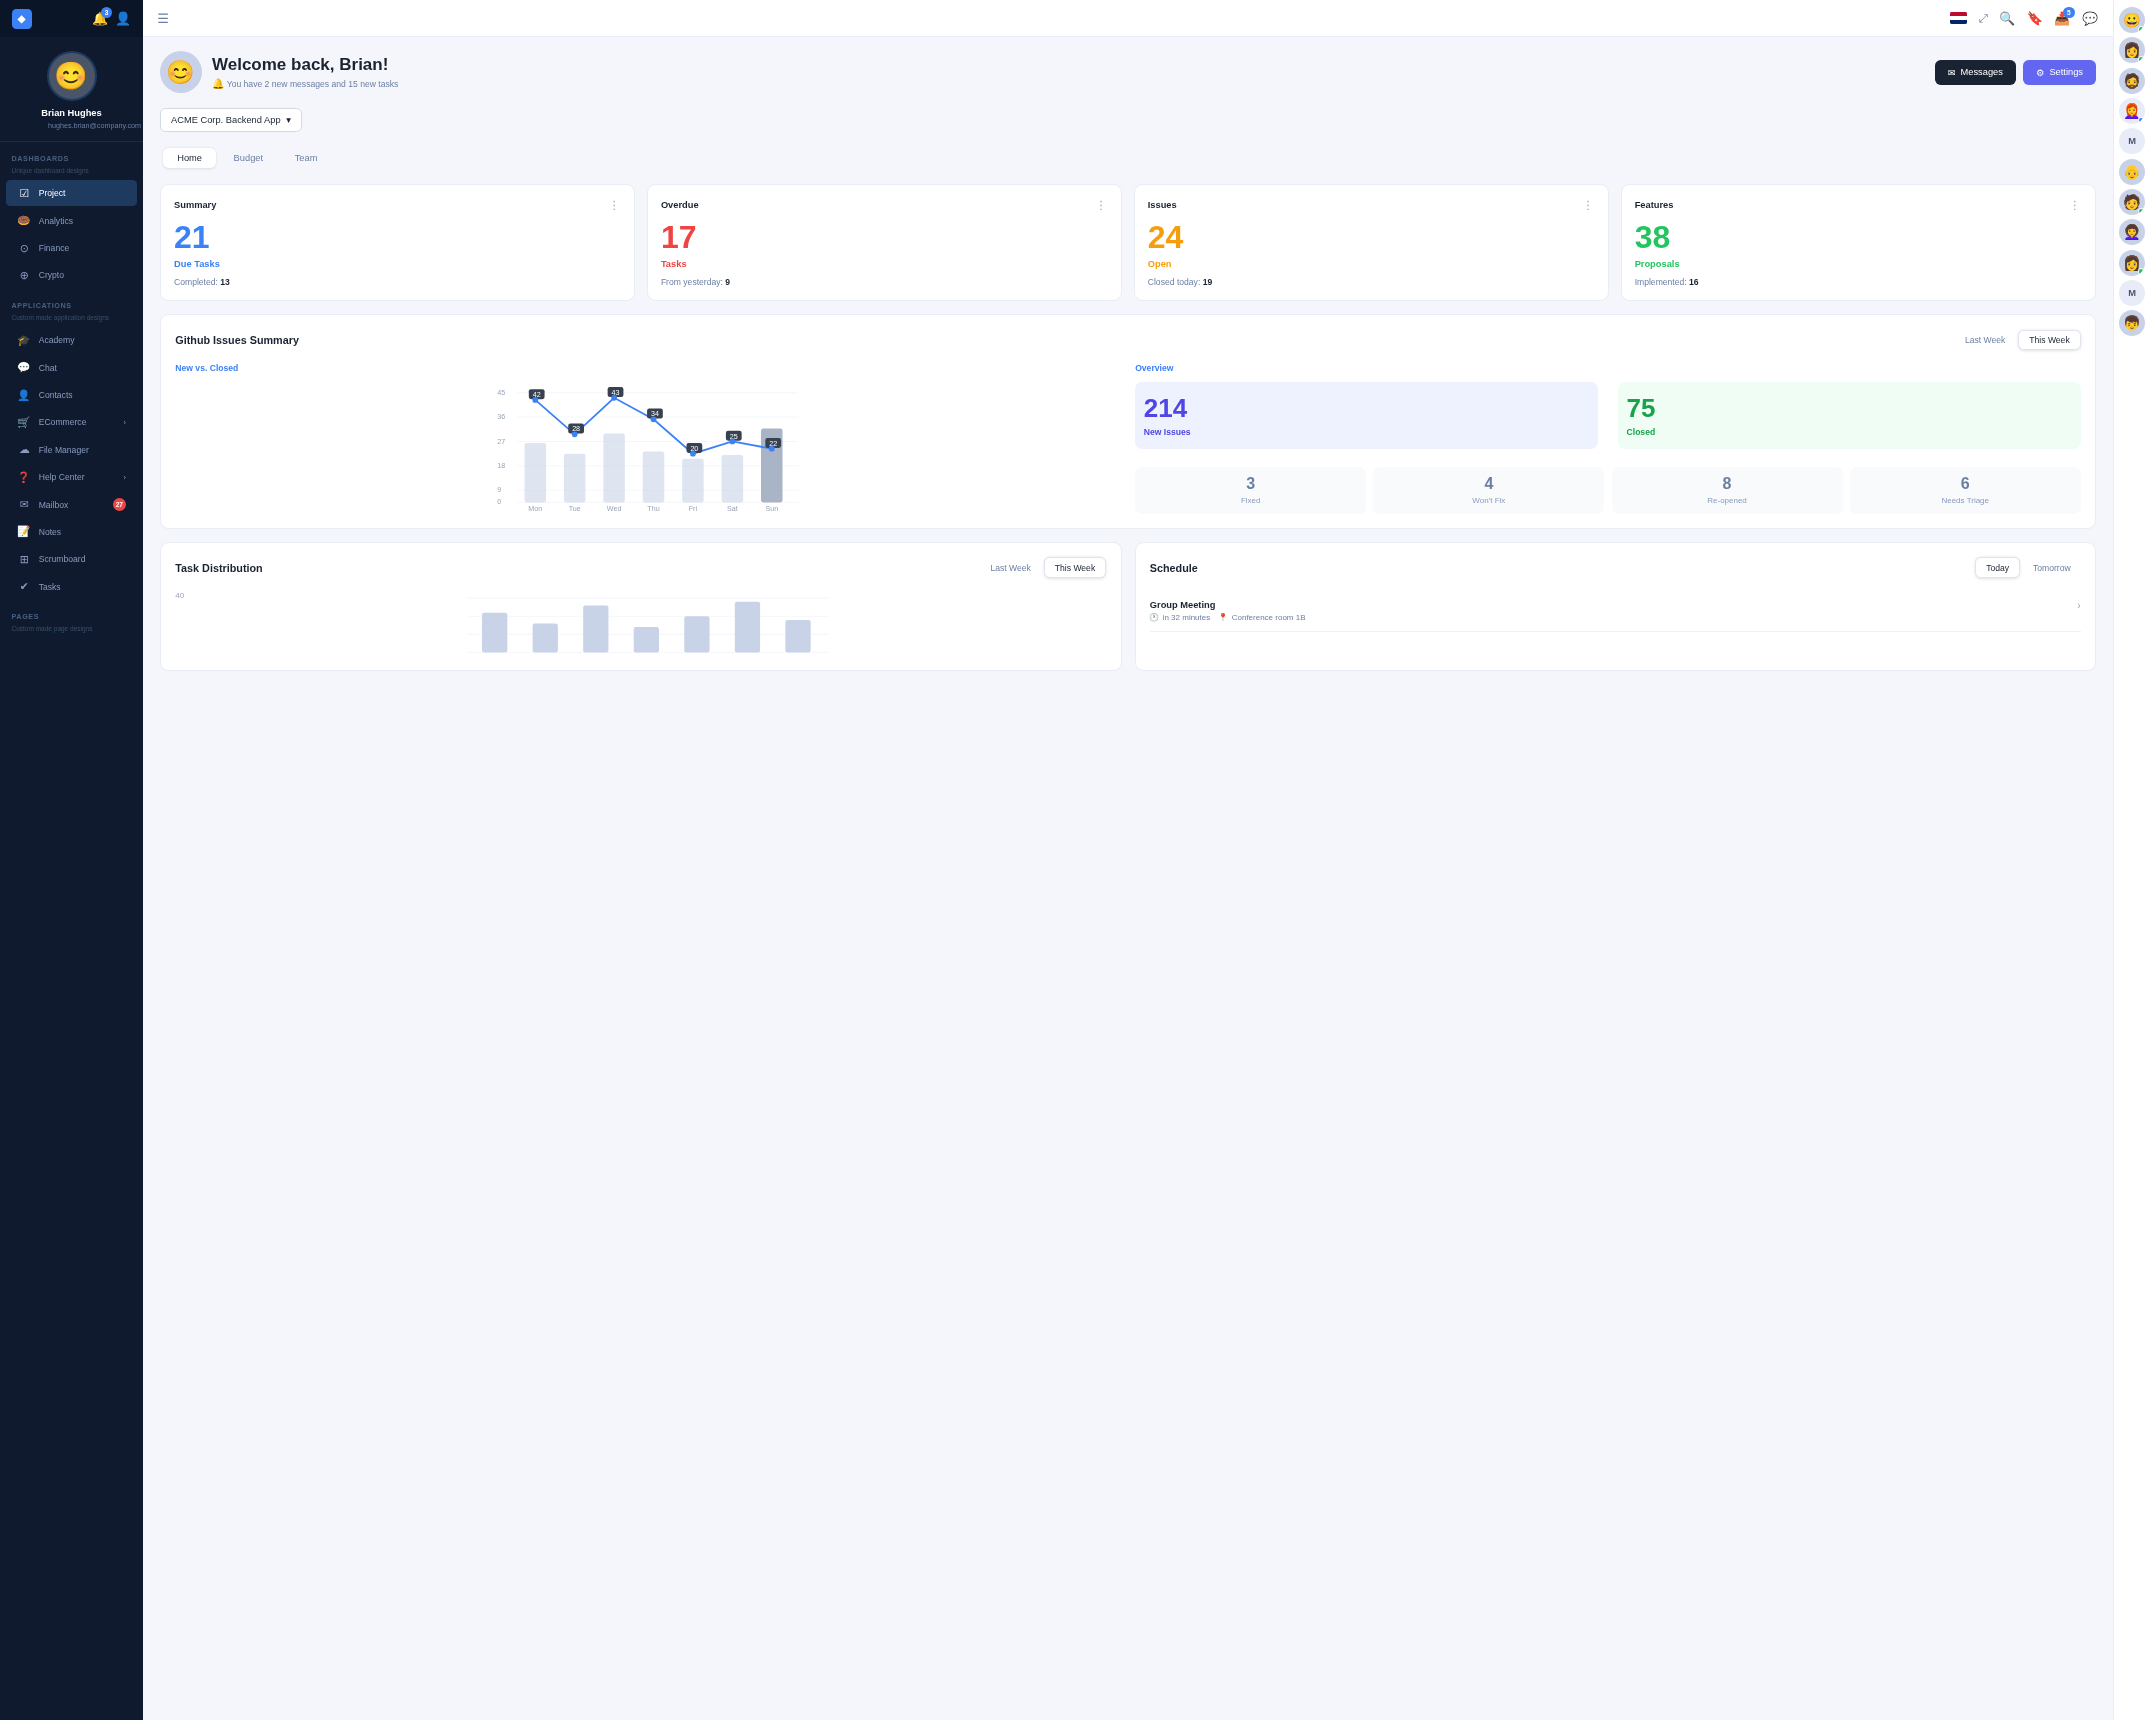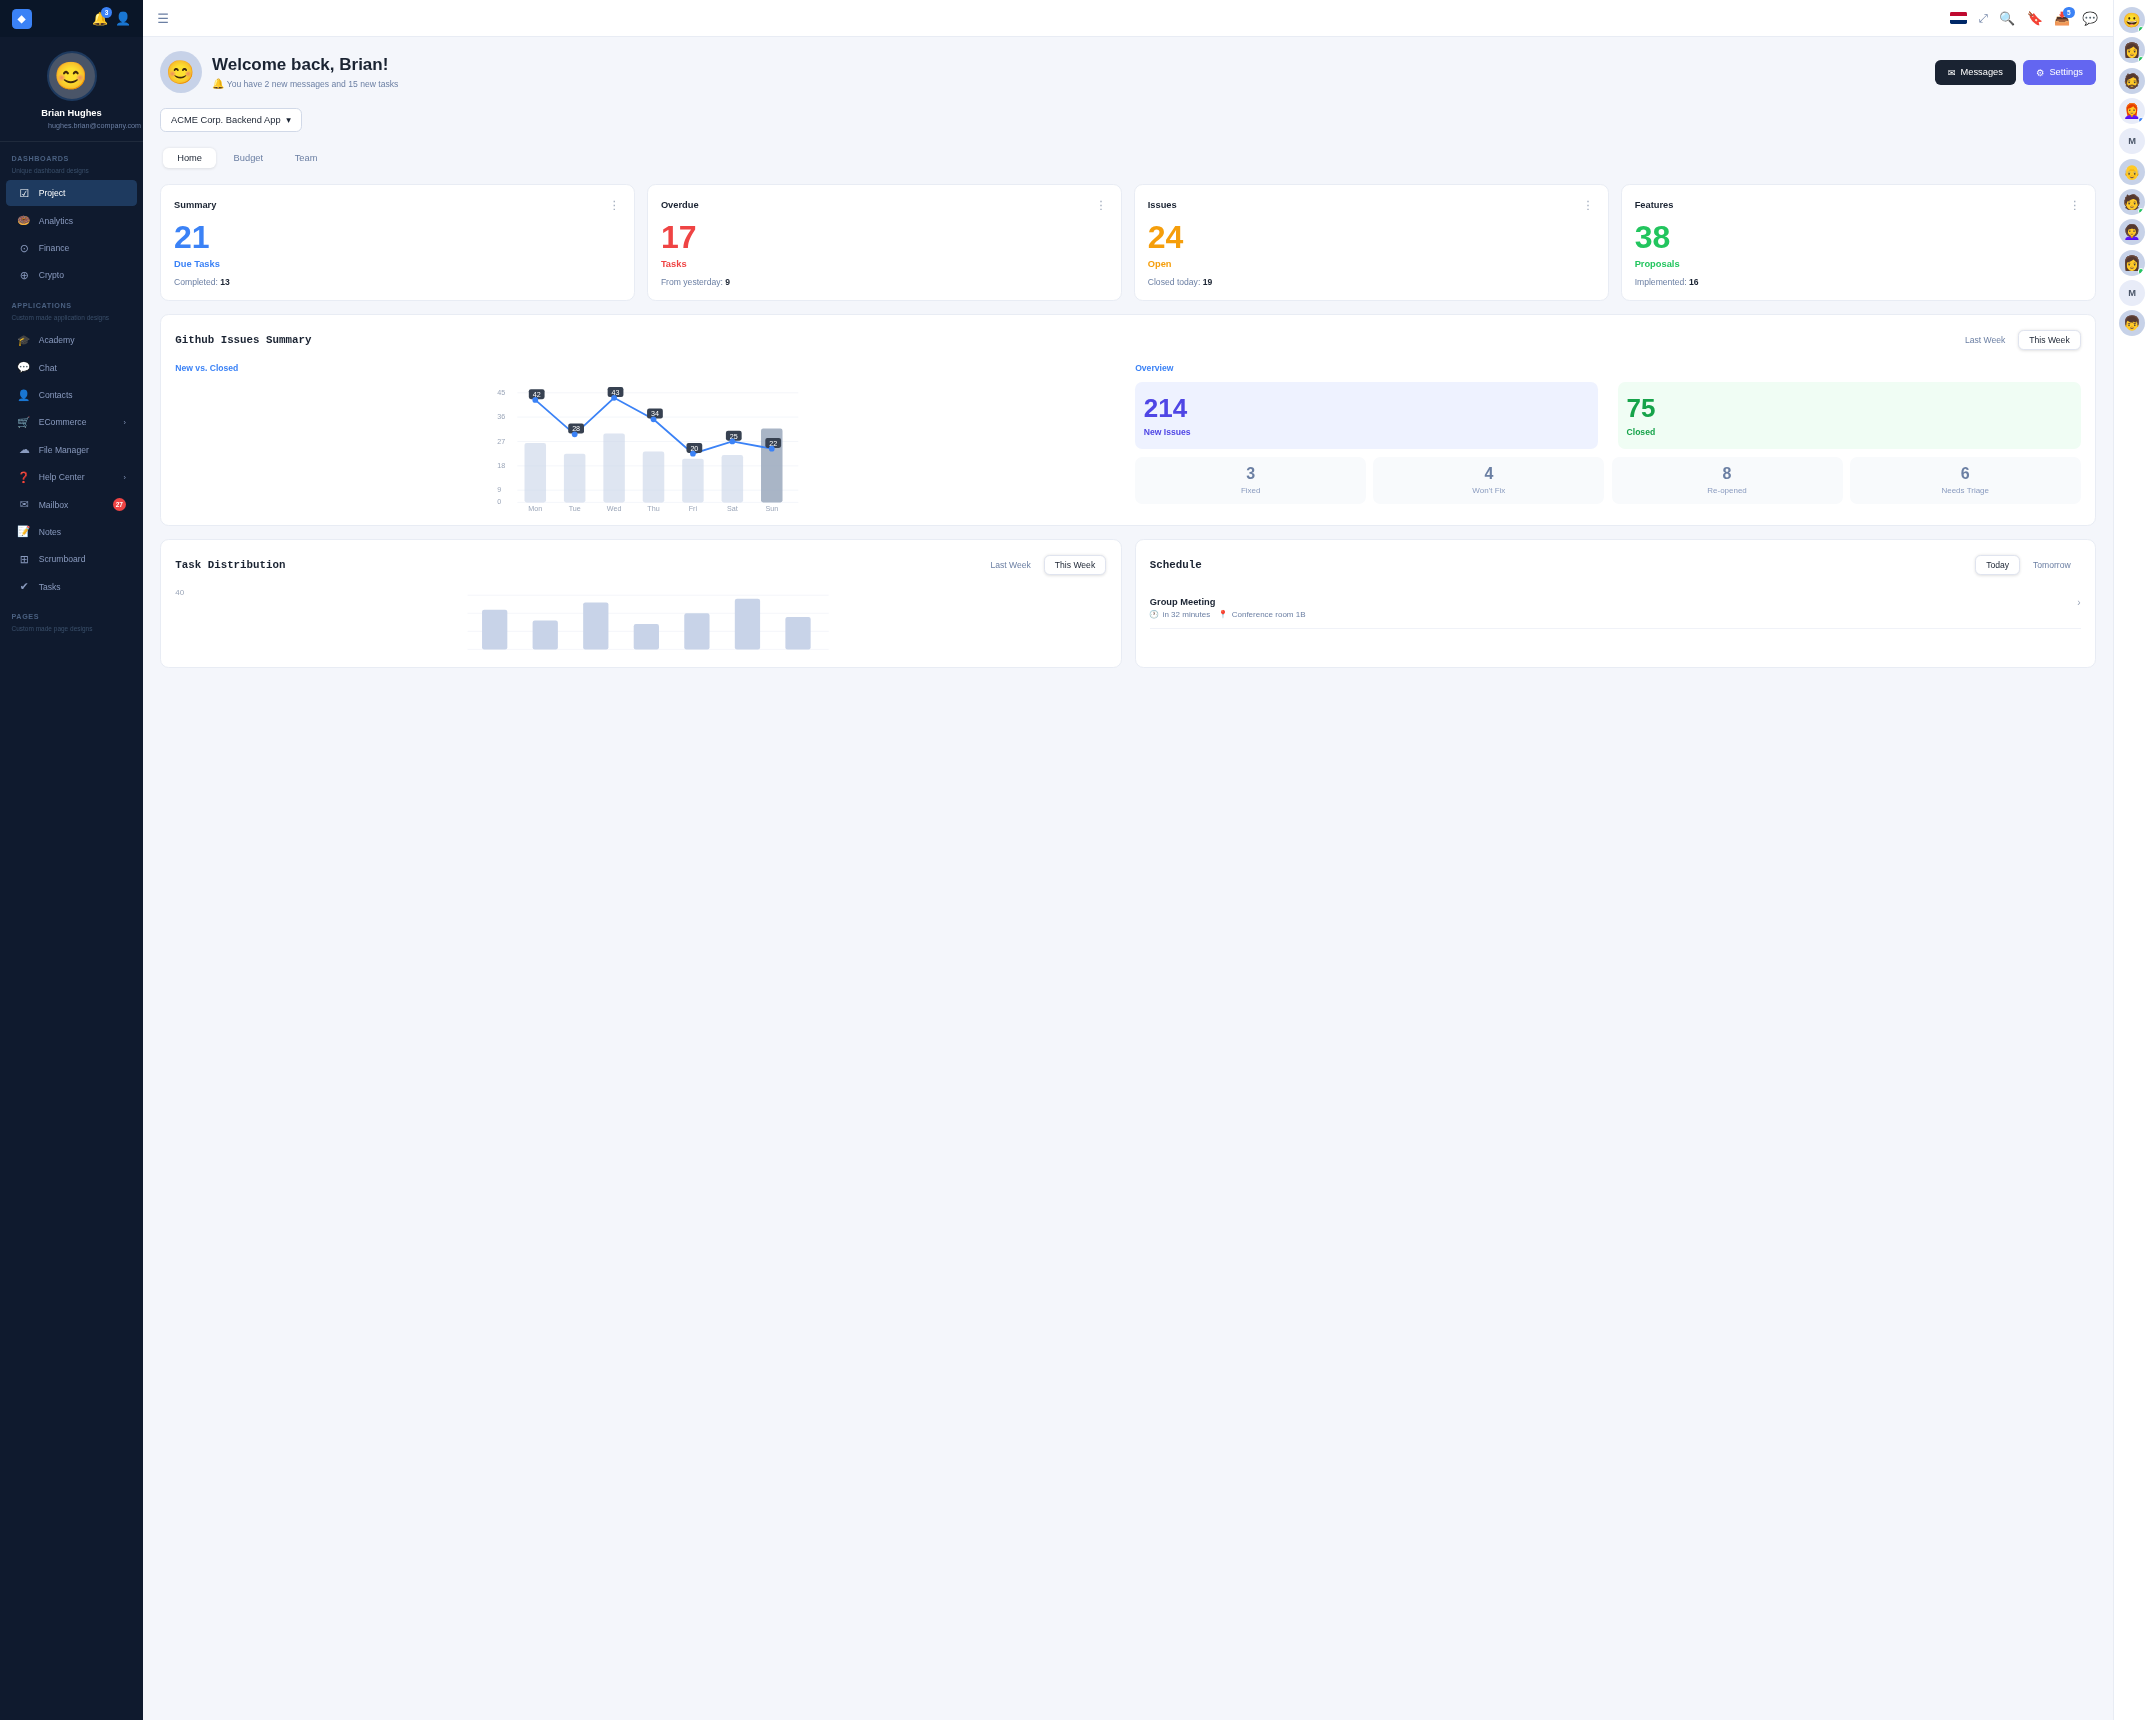--- a/index.html
+++ b/index.html
@@ -227,42 +227,42 @@
     
     .github-section {
       background: #fff; border-radius: 8.6px;
       padding: 14.3px; border: 0.7px solid #e8ecf4;
       margin-bottom: 13px;
     }
     .section-header {
       display: flex; align-items: center; justify-content: space-between;
       margin-bottom: 13px;
     }
-    .section-title { font-size: 10.8px; font-weight: 700; color: #1a2332; font-family: Liberation Mono, monospace; }
+    .section-title { font-size: 10.8px; font-weight: 700; color: #1a2332; }
     .toggle-group { display: flex; gap: 2.9px; }
     .toggle-btn {
       padding: 4.3px 10px; border-radius: 5.7px;
       border: none; cursor: pointer;
       font-size: 8.6px; font-weight: 500;
     }
     .toggle-btn.inactive { background: transparent; color: #6b7fa3; }
     .toggle-btn.active { background: #fff; color: #1a2332; box-shadow: 0 0.7px 2.9px rgba(0,0,0,0.12); border: 0.7px solid #e0e4ef; }
 
     .github-content { display: flex; gap: 14.3px; }
     .chart-area { flex: 1; }
     .chart-label { font-size: 8.6px; color: #3b82f6; font-weight: 600; margin-bottom: 8.6px; }
     .overview-area { flex: 1; }
     .overview-label { font-size: 8.6px; color: #3b82f6; font-weight: 600; margin-bottom: 8.6px; }
 
     
     .chart-container { position: relative; height: 129px; }
     svg.chart { width: 100%; height: 100%; }
 
     
-    .overview-top { display: flex; gap: 20px; margin-bottom: 8px; }
+    .overview-top { display: flex; gap: 20px; margin-bottom: 18px; }
     .overview-stat {
       flex: 1; border-radius: 7.2px; padding: 11.5px 8.6px;
       display: flex; flex-direction: column;
     }
     .overview-stat.blue-bg { background: #eef2ff; }
     .overview-stat.green-bg { background: #f0fdf4; }
     .overview-number { font-size: 26px; font-weight: 800; }
     .overview-stat-label { font-size: 8.6px; font-weight: 600; margin-top: 2.9px; }
     .num-blue { color: #4f46e5; }
     .num-green { color: #16a34a; }

